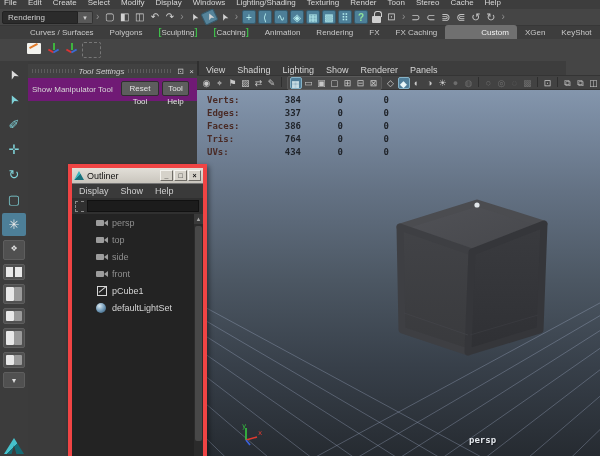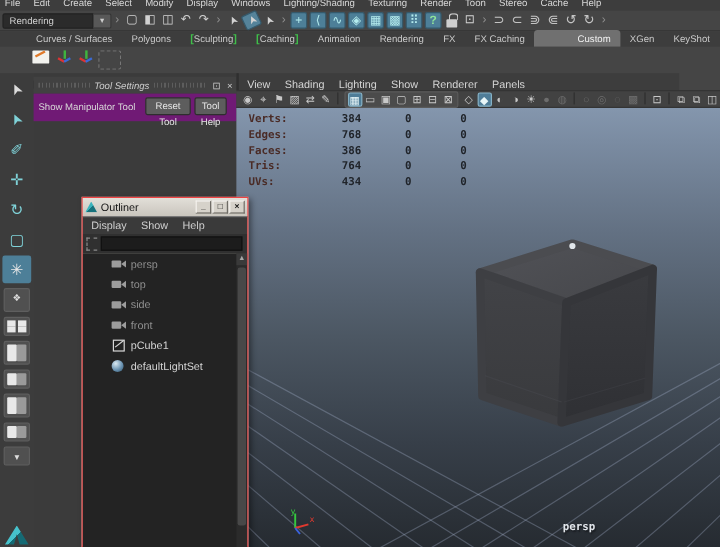--- a/index.html
+++ b/index.html
@@ -130,21 +130,21 @@
   .hudrow .v2 { left:106px; width:30px; }
   .hudrow .v3 { left:152px; width:30px; }
 
   #cube-svg { position:absolute; left:185px; top:105px; }
   #axis-ind { position:absolute; left:42px; top:332px; font-family:"DejaVu Sans Mono", monospace; }
   #persp-label { position:absolute; left:272px; top:345px; font-family:"DejaVu Sans Mono", monospace;
     font-weight:bold; font-size:9px; color:#e3e7ec; text-shadow:1px 1px 1px #1b1e23; }
 
   
   #outliner { position:absolute; left:68px; top:164px; width:139px; height:292px;
-    border:1px solid #ef4444; background:#d6d2ca; box-shadow:2px 2px 5px rgba(0,0,0,0.45); }
+    border:4px solid #ef4444; background:#d6d2ca; box-shadow:2px 2px 5px rgba(0,0,0,0.45); }
   #ol-titlebar { position:relative; height:15px; background:linear-gradient(180deg,#e2dfd8,#c9c5bd);
     display:flex; align-items:center; padding:0 2px; }
   #ol-appicon { width:10px; height:9px; margin-right:3px;
     background:linear-gradient(135deg,#3ab3bc 50%,#17727c 50%);
     clip-path:polygon(50% 0,100% 100%,0 100%); }
   #ol-title { font-size:9px; color:#111; flex:1; }
   .wbtn { width:13px; height:11px; background:#d6d2ca; border:1px solid; border-color:#f4f2ee #6f6c66 #6f6c66 #f4f2ee;
     font-size:7px; line-height:9px; text-align:center; color:#111; margin-left:1px; font-weight:bold; }
   #ol-menubar { height:15px; background:#3a3a3a; display:flex; gap:12px; align-items:center; padding-left:7px;
     border-top:1px solid #777; }
@@ -430,21 +430,21 @@
 
           <div class="hudrow">
             <span class="hl1">Verts:</span>
             <span class="hv v1">384</span>
             <span class="hv v2">0</span>
             <span class="hv v3">0</span>
           </div>
 
           <div class="hudrow">
             <span class="hl1">Edges:</span>
-            <span class="hv v1">768</span>
+            <span class="hv v1">337</span>
             <span class="hv v2">0</span>
             <span class="hv v3">0</span>
           </div>
 
           <div class="hudrow">
             <span class="hl1">Faces:</span>
             <span class="hv v1">386</span>
             <span class="hv v2">0</span>
             <span class="hv v3">0</span>
           </div>

